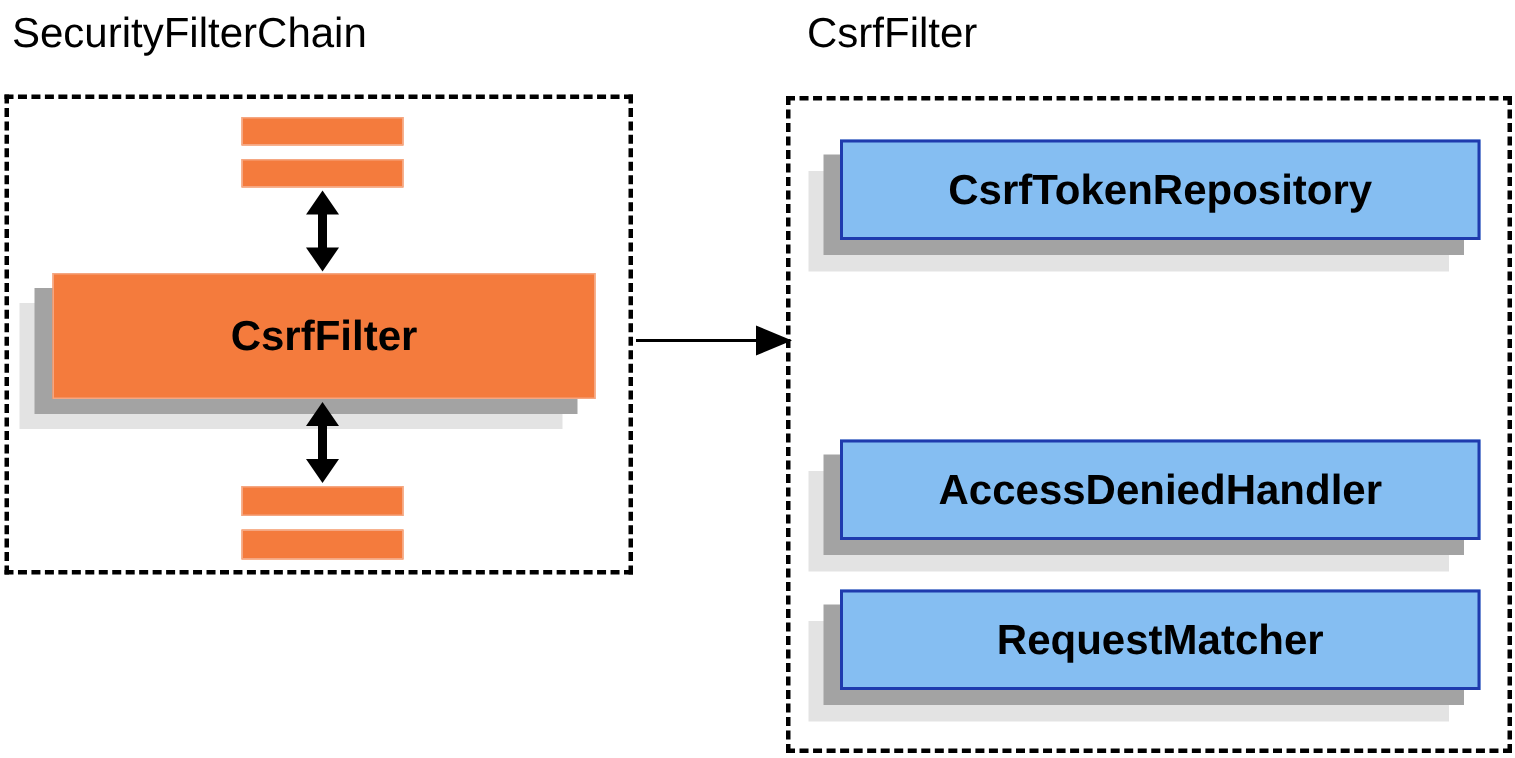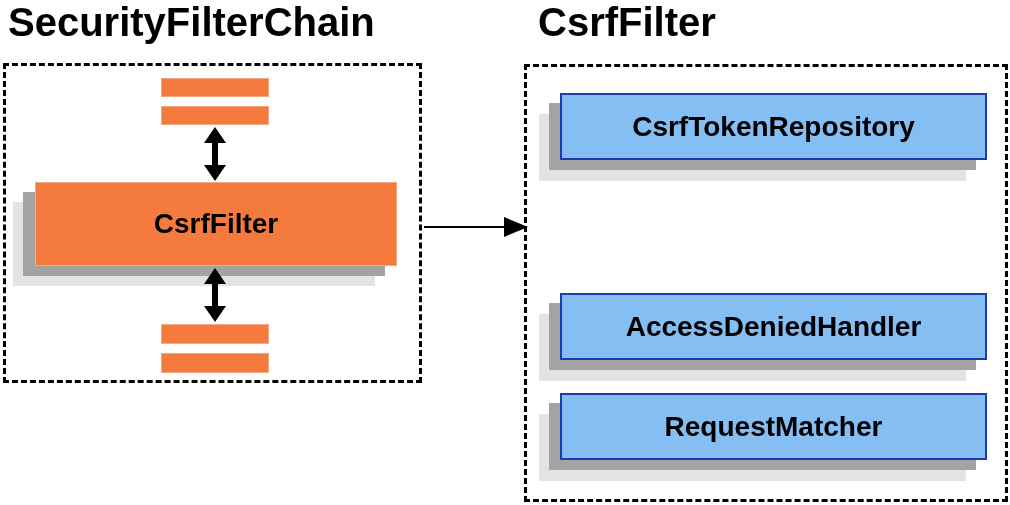--- a/index.html
+++ b/index.html
@@ -12,22 +12,22 @@
     font-family: "Liberation Sans", sans-serif;
   }
   .canvas {
     position: relative;
     width: 1010px;
     height: 505px;
     background: #ffffff;
   }
   .title {
     position: absolute;
-    font-size: 40px;
-    font-weight: bold;
+    font-size: 28px;
+    font-weight: normal;
     color: #000000;
     white-space: nowrap;
     line-height: 40px;
   }
   #title-left  { left: 8px;  top: 2px; }
   #title-right { left: 538px; top: 2px; }
 
   .dashed-panel {
     position: absolute;
     border: 3px dashed #000000;

